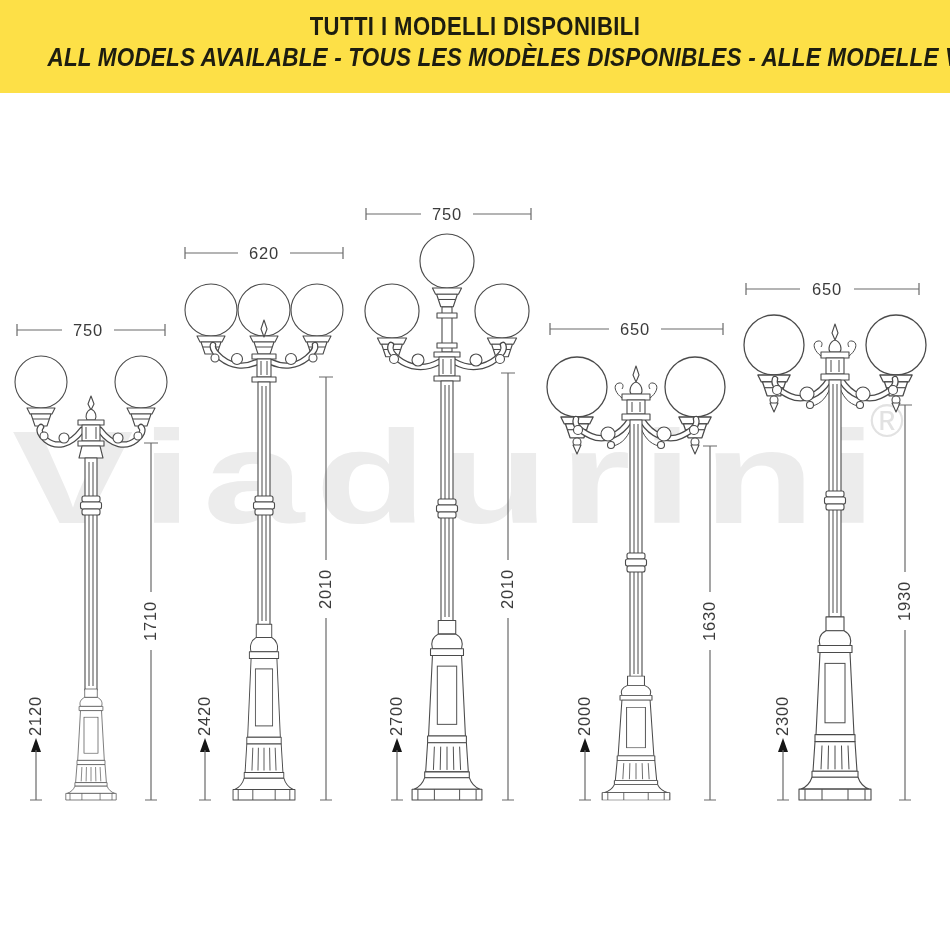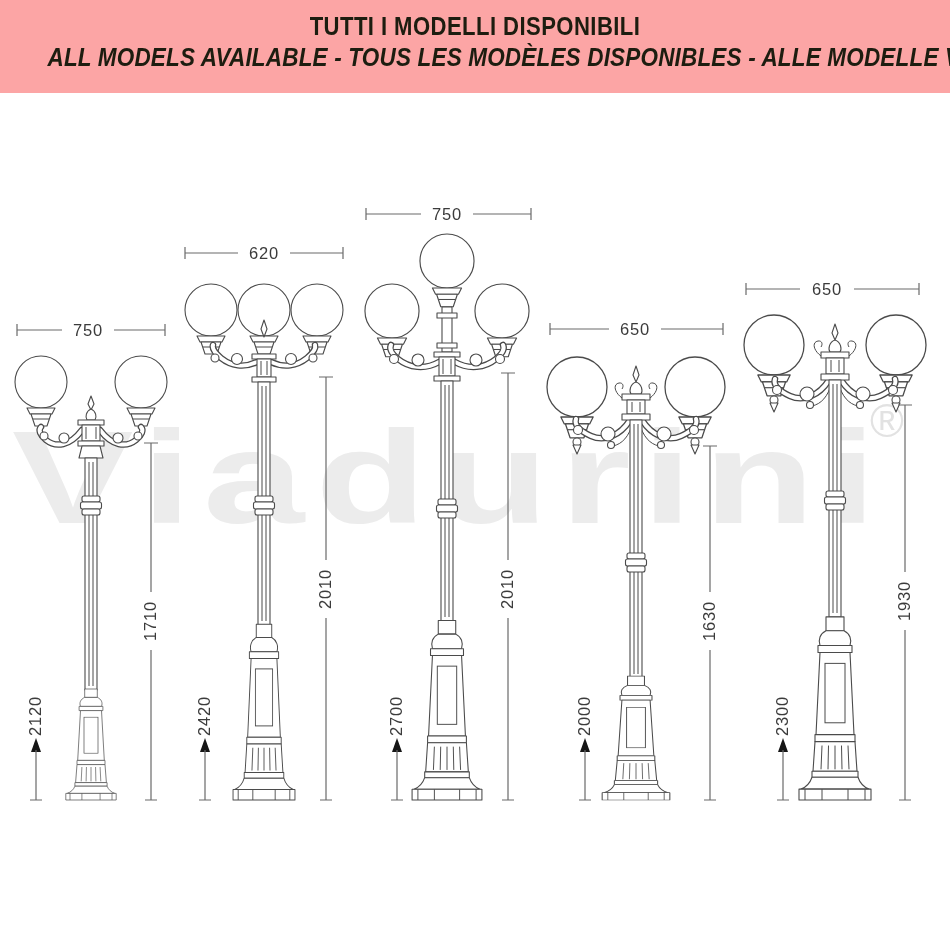--- a/index.html
+++ b/index.html
@@ -1,20 +1,20 @@
 <!DOCTYPE html>
 <html><head>
 <meta charset="utf-8">
 <style>
   html,body{margin:0;padding:0;background:#ffffff;}
   #stage{position:relative;width:950px;height:950px;background:#ffffff;overflow:hidden;
          font-family:"Liberation Sans",sans-serif;}
 
   
-  .banner{position:absolute;top:0;left:0;width:950px;height:93px;background:#fca5a5;
+  .banner{position:absolute;top:0;left:0;width:950px;height:93px;background:#fde047;
           color:#1d1d10;text-align:center;z-index:3;}
   .banner .t1{margin-top:11px;font-size:26px;font-weight:700;letter-spacing:.5px;
               transform:scaleX(.85);transform-origin:center;white-space:nowrap;}
   .banner .t2{margin-top:1px;font-size:25px;font-weight:700;font-style:italic;
               letter-spacing:.2px;transform:scaleX(.9);transform-origin:center;white-space:nowrap;}
 
   
   .wm{position:absolute;top:412px;left:12px;z-index:1;font-size:132px;font-weight:700;
       color:#ececec;letter-spacing:8px;line-height:1;white-space:nowrap;
       transform:scaleX(1.38);transform-origin:left center;user-select:none;}

